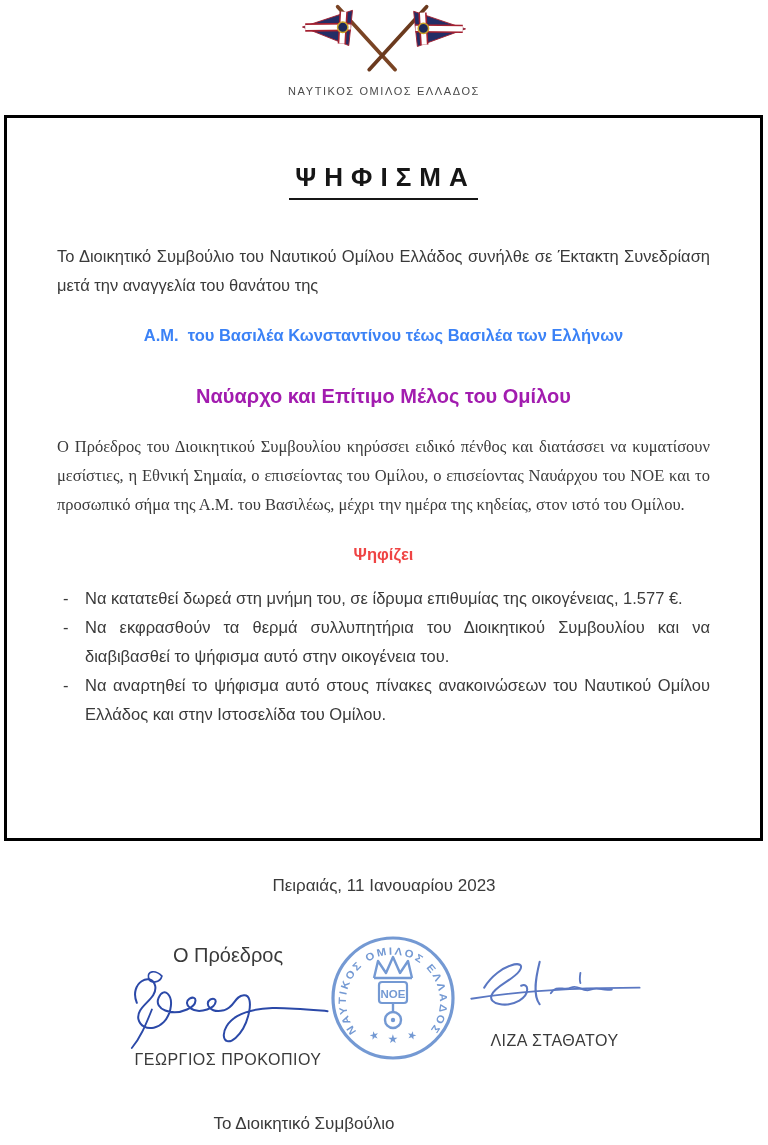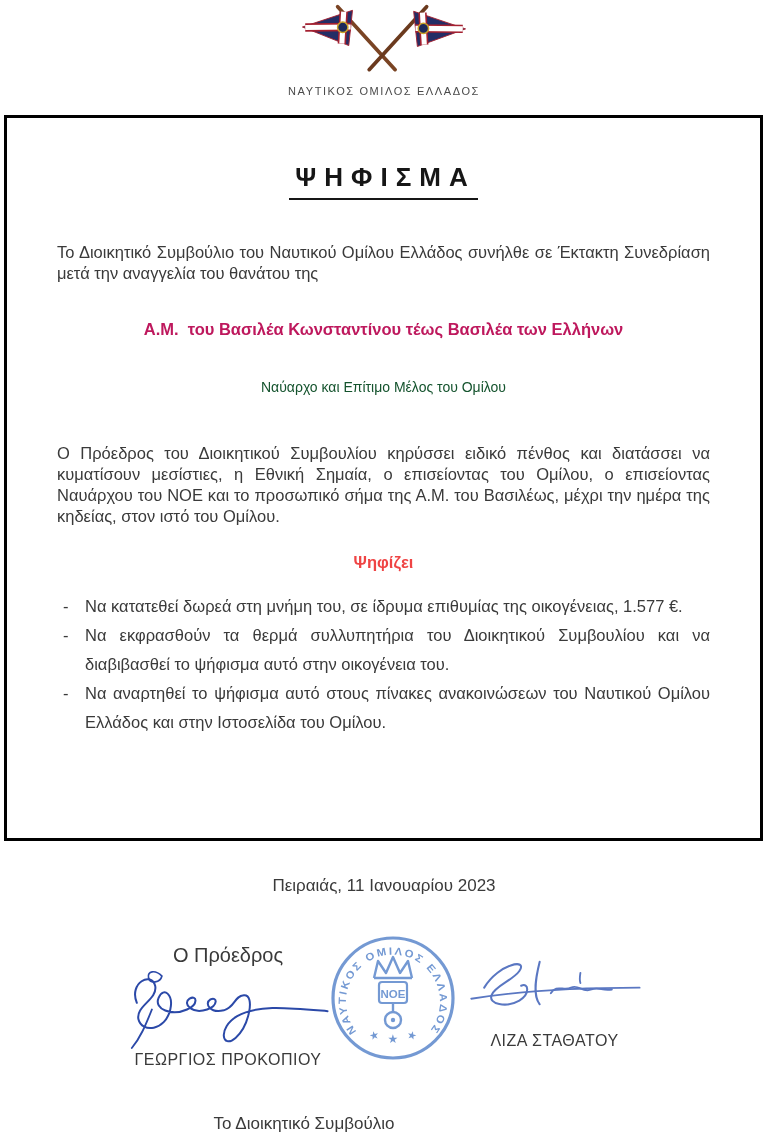--- a/index.html
+++ b/index.html
@@ -21,31 +21,31 @@
   .res-box {
     position:absolute; left:4px; top:115px; width:759px; height:726px;
     border:3px solid #000; background:#fff; padding:40px 50px 0 50px;
   }
   .res-title-row { text-align:center; margin-top:4px; }
   .res-title {
     display:inline-block; font-size:26px; font-weight:700; color:#161616;
     letter-spacing:8px; border-bottom:2px solid #161616; padding:0 2px 5px 6px;
   }
   .para {
-    margin-top:42px; font-size:16.5px; line-height:21px; text-align:justify;
+    margin-top:42px; font-size:16.5px; line-height:29px; text-align:justify;
     color:#3a3a3a;
   }
   .center-bold {
-    margin-top:36px; text-align:center; font-weight:700; font-size:16.5px;
-    color:#be185d; white-space:pre-wrap;
+    margin-top:26px; text-align:center; font-weight:700; font-size:16.5px;
+    color:#3b82f6; white-space:pre-wrap;
   }
   .center-line {
-    margin-top:40px; text-align:center; font-size:14px; color:#14532d;
+    margin-top:40px; text-align:center; font-size:20px; color:#a21caf;font-weight:bold;
   }
-  .para2 { margin-top:48px; }
+  .para2 { margin-top:24px;font-family:Liberation Serif, serif; }
   .resolves {
     margin-top:26px; text-align:center; font-weight:700; font-size:16.5px;
     color:#ef4444;
   }
   .res-list { margin-top:20px; list-style:none; }
   .res-list li {
     position:relative; padding-left:28px; font-size:16.5px; line-height:29px;
     text-align:justify; color:#3a3a3a;
   }
   .res-list li .marker { position:absolute; left:6px; top:0; }

